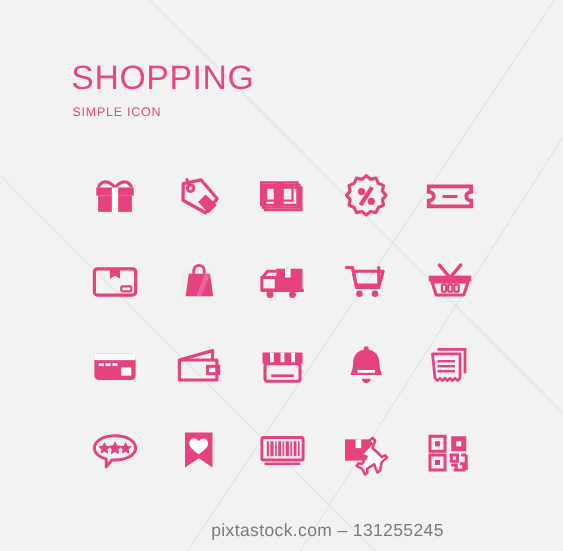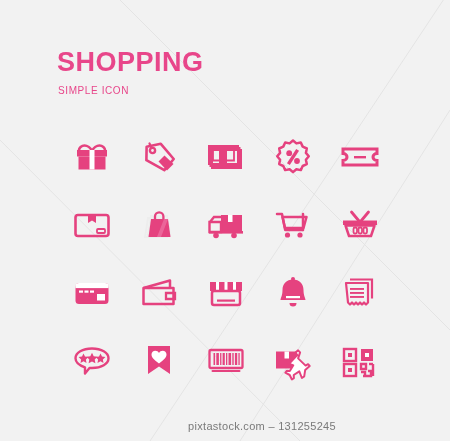--- a/index.html
+++ b/index.html
@@ -14,21 +14,21 @@
     position:absolute;inset:0;pointer-events:none;z-index:0;
   }
   #canvas{
     position:absolute;inset:0;z-index:1;
   }
   #header{
     position:absolute;left:57px;top:49px;
   }
   #title{
     font-size:27px;
-    font-weight:bold;
+    font-weight:normal;
     color:#e8468a;
     letter-spacing:0.5px;
     line-height:1;
     margin:0;
   }
   #subtitle{
     font-size:10px;
     font-weight:normal;
     color:#e8468a;
     letter-spacing:0.6px;
@@ -44,21 +44,21 @@
   }
   .cell{
     display:flex;align-items:center;justify-content:center;
   }
   .cell svg{display:block;}
   #footer{
     position:absolute;
     left:0;right:0;bottom:9px;
     text-align:center;
     color:#7a7a7a;
-    font-size:11px;
+    font-size:14px;
     letter-spacing:0.3px;
   }
   #footer .pix{padding-left:74px;}
 </style>
 </head>
 <body>
 
 <svg id="watermark-lines" viewBox="0 0 450 441" width="450" height="441">
   <g stroke="#e4e4e4" stroke-width="1" fill="none">
     <line x1="450" y1="-10" x2="150" y2="441"></line>

